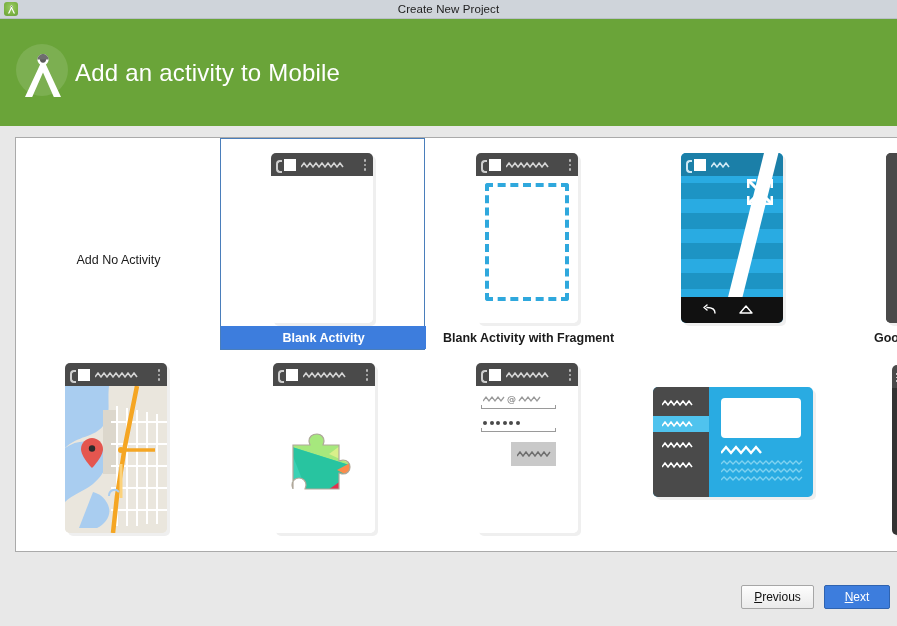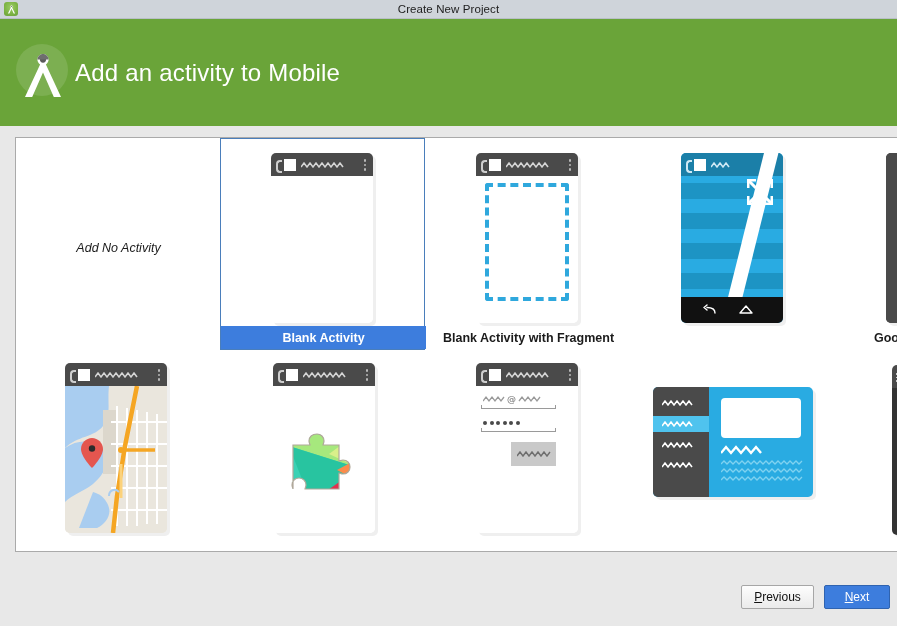--- a/index.html
+++ b/index.html
@@ -205,21 +205,21 @@
         <path d="M28 12c-3.1 0-5.6 2.5-5.6 5.6h11.2C33.6 14.5 31.1 12 28 12z" fill="#6e6e6e"></path>
       </svg>
     </div>
     <div class="htitle">Add an activity to Mobile</div>
   </div>
 
   <div class="bodyarea">
     <div class="panel">
       <div class="grid">
 
-        <div class="tile empty" style="left:0px;top:4px;font-style:italic;">
+        <div class="tile empty" style="left:0px;top:16px;">
           <div class="emptylabel">Add No Activity</div>
         </div>
 
         <div class="tile selected" style="left:204px;top:0px;">
           <div class="art">
             <div class="phone">
               <div class="appbar">
                 <div class="chev"></div>
                 <div class="sq"></div>
                 <svg class="zz" width="44" height="8">

